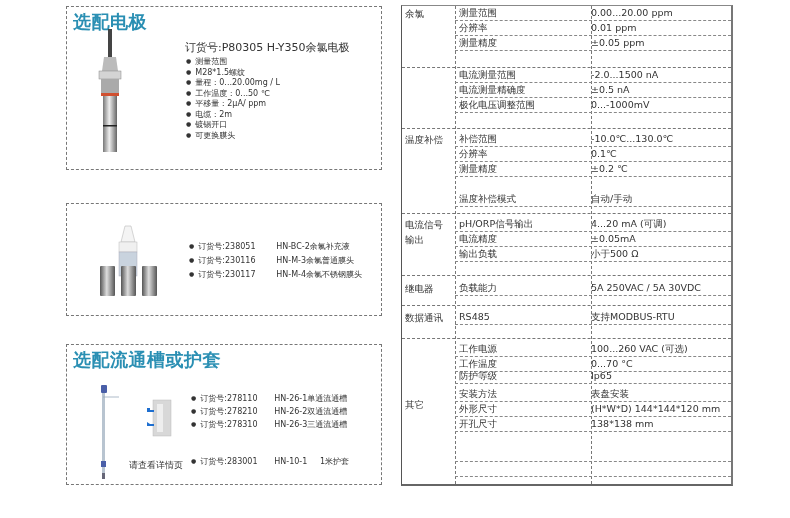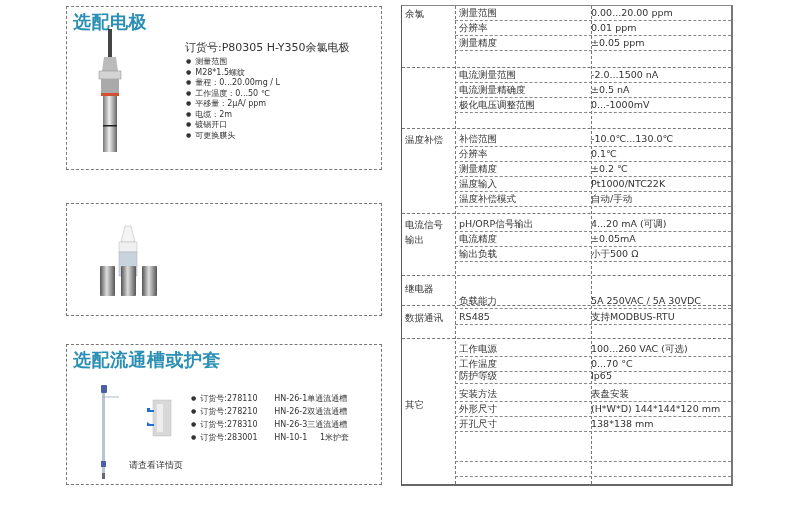--- a/index.html
+++ b/index.html
@@ -81,20 +81,25 @@
         <linearGradient id="g2" x1="0" x2="1">
           <stop offset="0" stop-color="#555"></stop>
           <stop offset="0.45" stop-color="#ddd"></stop>
           <stop offset="1" stop-color="#555"></stop>
         </linearGradient>
       </defs>
     <rect x="3" y="42" width="15" height="30" rx="1" fill="url(#g2)"></rect>
     <rect x="24" y="42" width="15" height="30" rx="1" fill="url(#g2)"></rect>
     <rect x="45" y="42" width="15" height="30" rx="1" fill="url(#g2)"></rect>
   </svg>
+  <ul class="bullets" style="left:122px;top:36px;font-size:8px;">
+    <li style="line-height:14px;"><span class="col-a">订货号:238051</span><span>HN-BC-2余氯补充液</span></li>
+    <li style="line-height:14px;"><span class="col-a">订货号:230116</span><span>HN-M-3余氯普通膜头</span></li>
+    <li style="line-height:14px;"><span class="col-a">订货号:230117</span><span>HN-M-4余氯不锈钢膜头</span></li>
+  </ul>
 </div>
 
 <div class="card" style="top:344px;height:141px;">
   <div class="card-title">选配流通槽或护套</div>
   <svg style="position:absolute;left:24px;top:38px;" width="30" height="100" viewBox="0 0 30 100">
     <rect x="10" y="2" width="6" height="8" rx="1" fill="#4a5fa8"></rect>
     <rect x="11" y="10" width="3" height="80" fill="#b8c4d0"></rect>
     <line x1="12" y1="14" x2="28" y2="14" stroke="#9ab" stroke-width="0.8"></line>
     <rect x="10" y="78" width="5" height="6" fill="#4a5fa8"></rect>
     <rect x="11" y="90" width="3" height="6" fill="#667"></rect>
@@ -102,21 +107,21 @@
   <svg style="position:absolute;left:78px;top:53px;" width="30" height="40" viewBox="0 0 30 40">
     <rect x="8" y="2" width="18" height="36" fill="#d8d8d8" stroke="#bbb" stroke-width="0.5"></rect>
     <rect x="12" y="6" width="6" height="28" fill="#eee"></rect>
     <path d="M2 10 L2 14 L9 14 L9 12 L5 12 L5 10 Z" fill="#1e6fd0"></path>
     <path d="M2 24 L2 28 L9 28 L9 26 L5 26 Z" fill="#1e6fd0"></path>
   </svg>
   <ul class="bullets" style="left:124px;top:47px;font-size:8px;">
     <li style="line-height:13px;"><span class="col-a2">订货号:278110</span><span>HN-26-1单通流通槽</span></li>
     <li style="line-height:13px;"><span class="col-a2">订货号:278210</span><span>HN-26-2双通流通槽</span></li>
     <li style="line-height:13px;"><span class="col-a2">订货号:278310</span><span>HN-26-3三通流通槽</span></li>
-    <li style="line-height:13px;white-space:pre;"><span class="col-a2">订货号:283001</span><span>HN-10-1     1米护套</span></li>
+    <li style="line-height:13px;white-space:pre;margin-top:24px;"><span class="col-a2">订货号:283001</span><span>HN-10-1     1米护套</span></li>
   </ul>
   <div style="position:absolute;left:62px;top:114px;font-size:9px;color:#333;">请查看详情页</div>
 </div>
 
 <div class="spec">
   <div class="vline" style="left:53px;"></div>
   <div class="vline" style="left:189px;"></div>
 
   <div class="group first" style="top:0;height:61px;">
     <div class="gcat" style="top:0;">余氯</div>
@@ -156,24 +161,20 @@
         <span class="v">-10.0℃...130.0℃</span>
       </div>
     <div class="row" style="top:18px;">
         <span class="k">分辨率</span>
         <span class="v">0.1℃</span>
       </div>
     <div class="row" style="top:33px;">
         <span class="k">测量精度</span>
         <span class="v">±0.2 ℃</span>
       </div>
-    <div class="row" style="top:48px;">
-        <span class="k">温度输入</span>
-        <span class="v">Pt1000/NTC22K</span>
-      </div>
     <div class="row" style="top:63px;">
         <span class="k">温度补偿模式</span>
         <span class="v">自动/手动</span>
       </div>
   </div>
 
   <div class="group" style="top:207px;height:62px;">
     <div class="gcat" style="width:46px;">电流信号输出</div>
     <div class="row" style="top:3px;">
         <span class="k">pH/ORP信号输出</span>
@@ -184,21 +185,21 @@
         <span class="v">±0.05mA</span>
       </div>
     <div class="row" style="top:33px;">
         <span class="k">输出负载</span>
         <span class="v">小于500 Ω</span>
       </div>
   </div>
 
   <div class="group" style="top:269px;height:30px;">
     <div class="gcat" style="top:5px;">继电器</div>
-    <div class="row" style="top:18px;">
+    <div class="row" style="top:5px;">
         <span class="k">负载能力</span>
         <span class="v">5A  250VAC / 5A  30VDC</span>
       </div>
   </div>
 
   <div class="group" style="top:299px;height:33px;">
     <div class="gcat" style="top:4px;">数据通讯</div>
     <div class="row" style="top:4px;">
         <span class="k">RS485</span>
         <span class="v">支持MODBUS-RTU</span>

